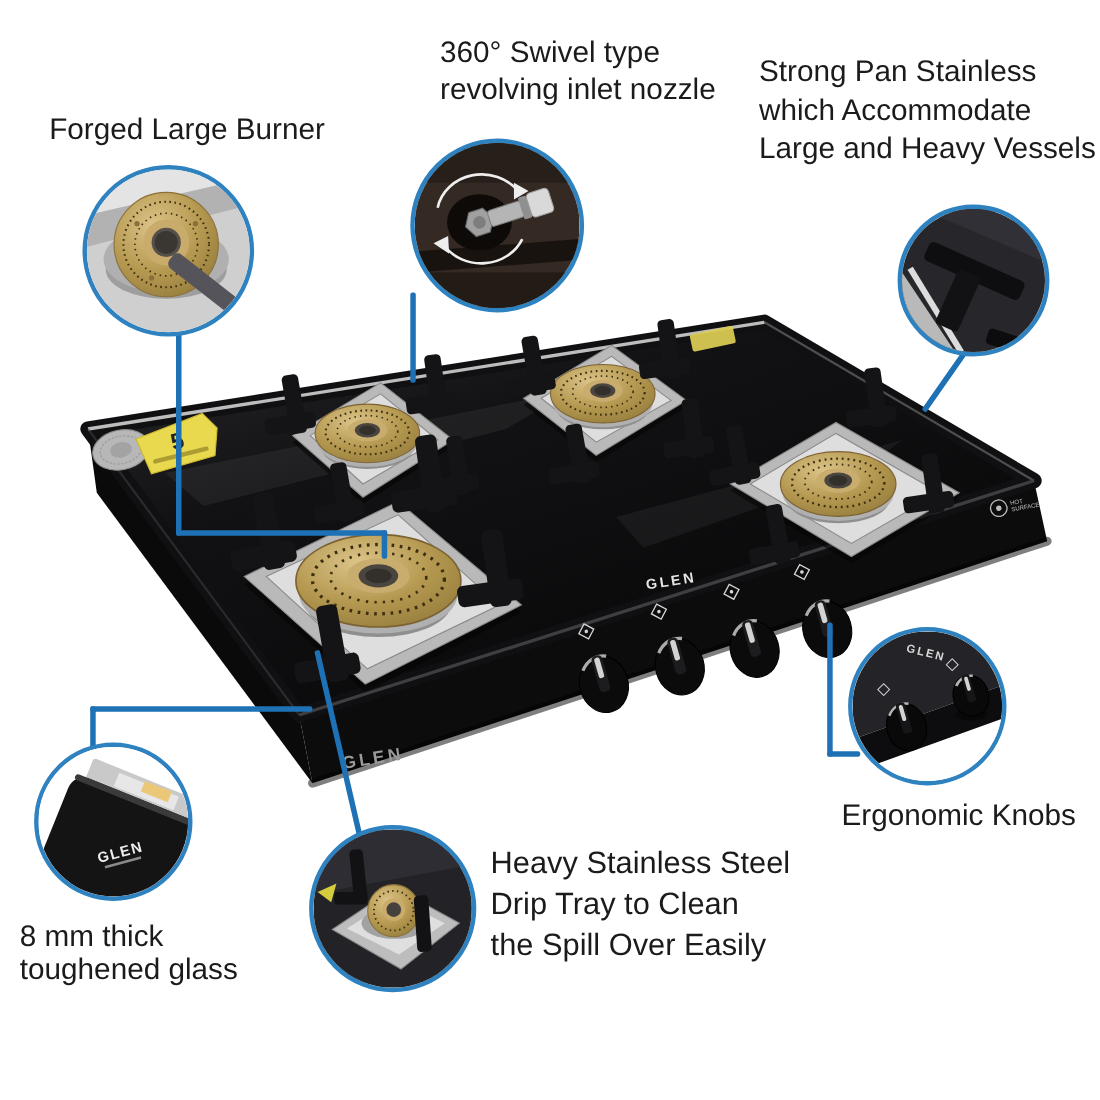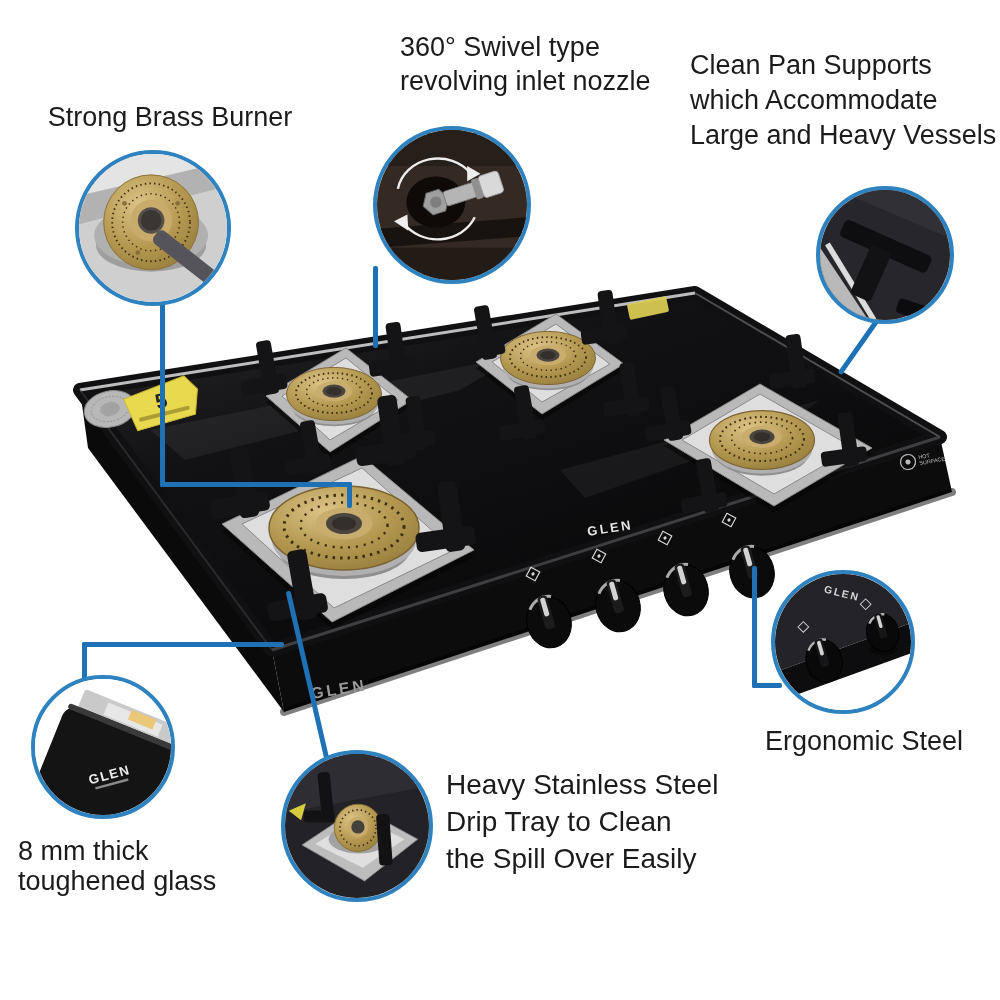--- a/index.html
+++ b/index.html
@@ -323,33 +323,33 @@
       <circle cx="77" cy="77" r="7" fill="#45413c"></circle>
       <g fill="#121214">
         <rect x="34" y="20" width="13" height="46" rx="4" transform="rotate(-6 34 20)"></rect>
         <rect x="96" y="64" width="14" height="54" rx="4" transform="rotate(-4 96 64)"></rect>
         <rect x="20" y="60" width="32" height="12" rx="3"></rect>
       </g>
     </svg>
   </div>
 
   <div class="label" id="lab1">
-    <span>Strong Brass Burner</span>
+    <span>Forged Large Burner</span>
   </div>
   <div class="label" id="lab2">
     <span>360° Swivel type</span>
     <span>revolving inlet nozzle</span>
   </div>
   <div class="label" id="lab3">
-    <span>Clean Pan Supports</span>
+    <span>Strong Pan Stainless</span>
     <span>which Accommodate</span>
     <span>Large and Heavy Vessels</span>
   </div>
   <div class="label" id="lab4">
-    <span>Ergonomic Steel</span>
+    <span>Ergonomic Knobs</span>
   </div>
   <div class="label" id="lab5">
     <span>8 mm thick</span>
     <span>toughened glass</span>
   </div>
   <div class="label" id="lab6">
     <span>Heavy Stainless Steel</span>
     <span>Drip Tray to Clean</span>
     <span>the Spill Over Easily</span>
   </div>

